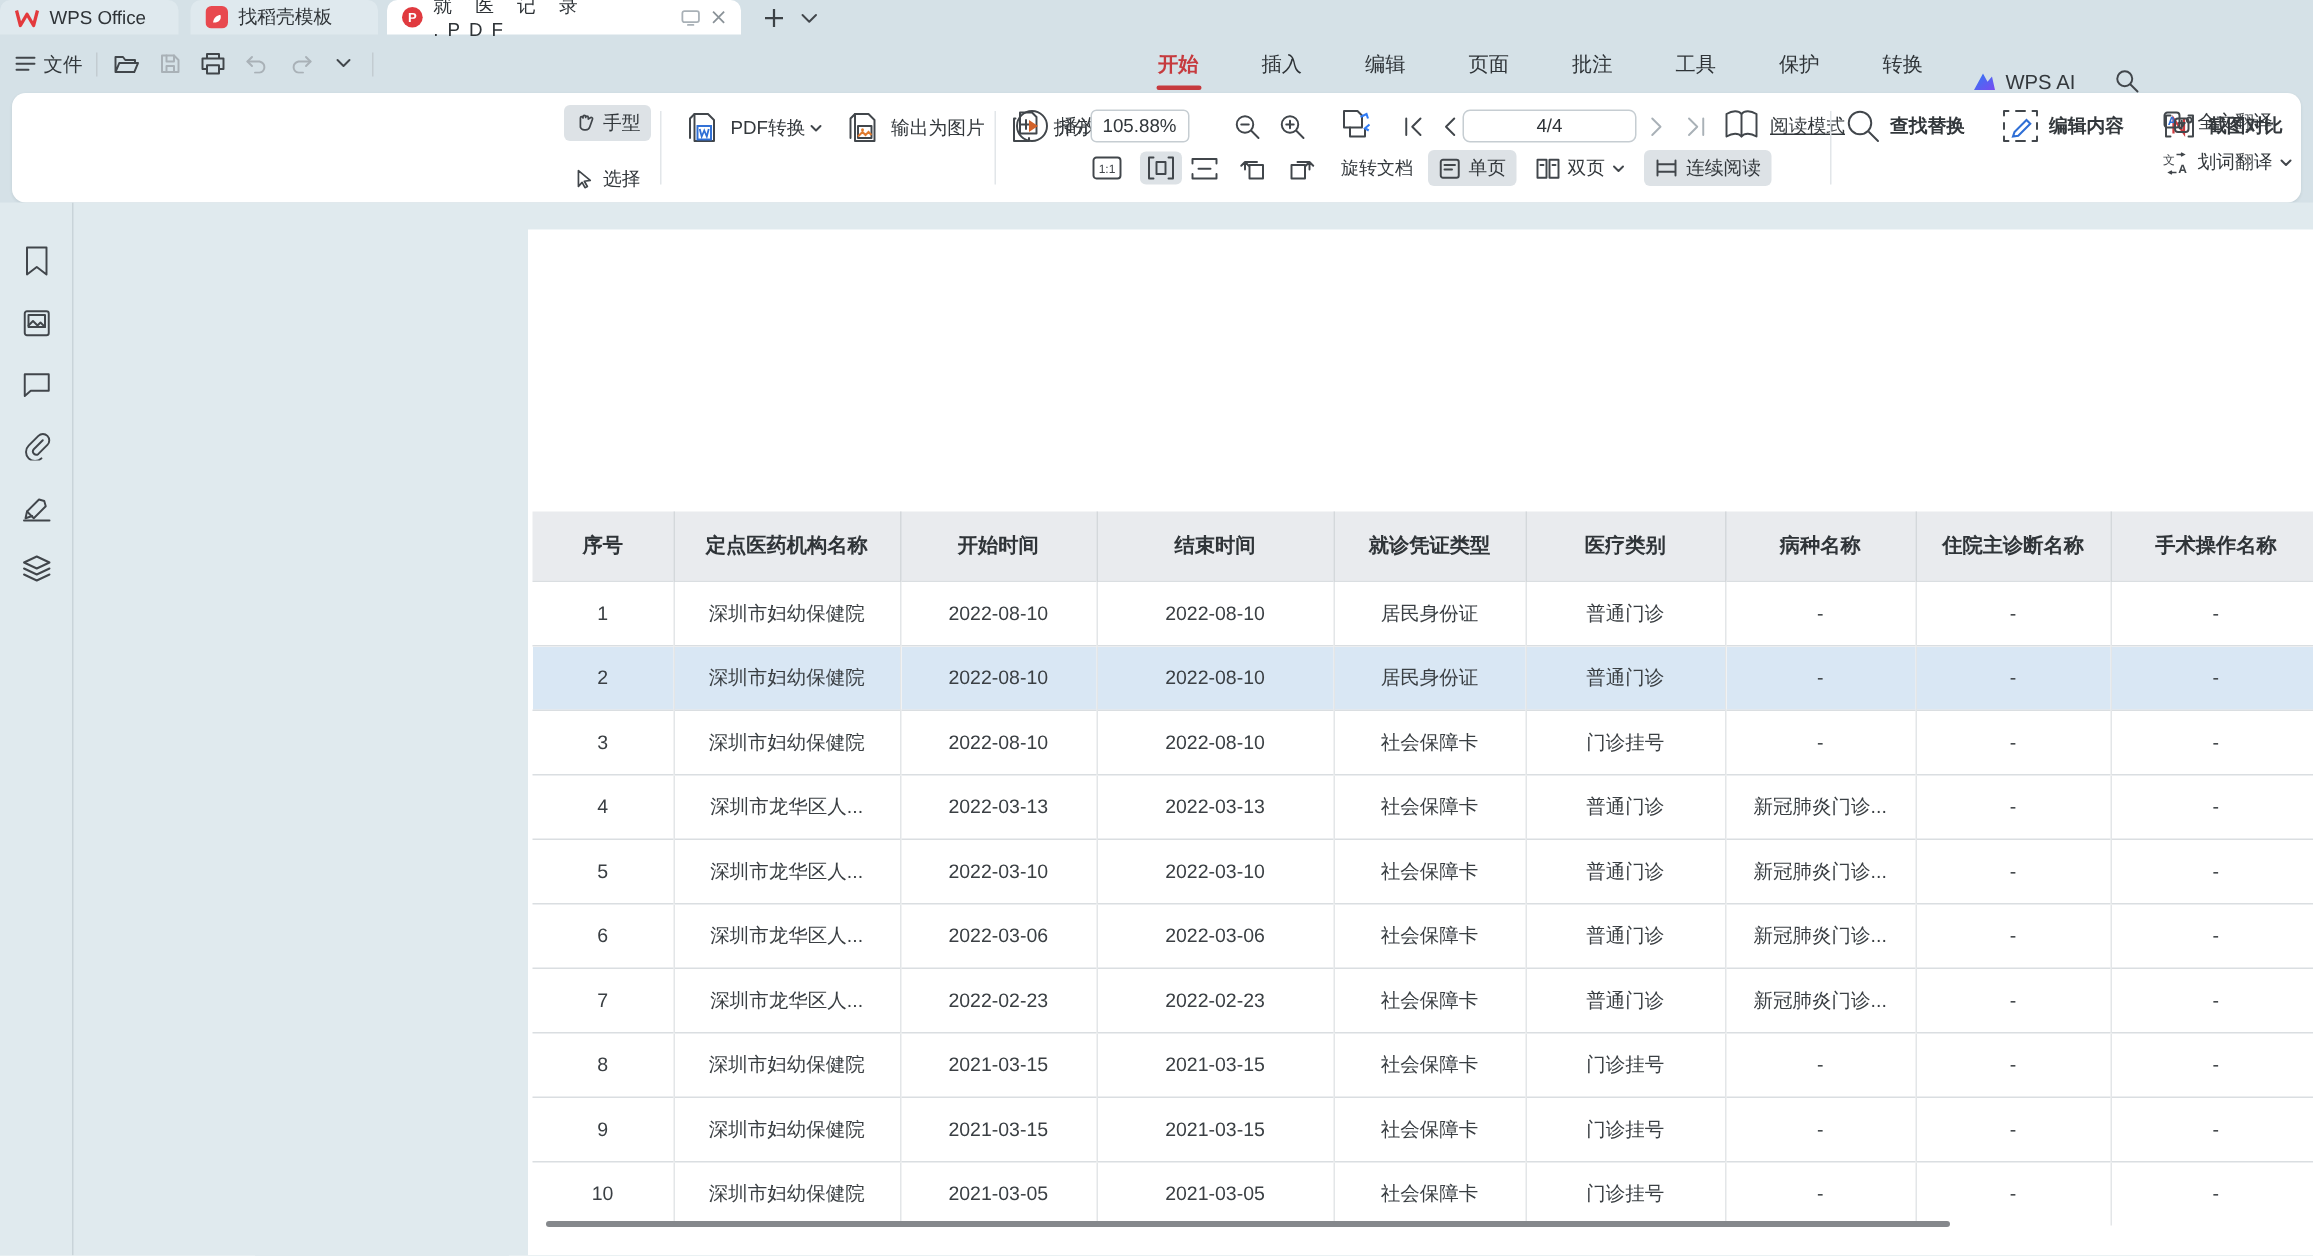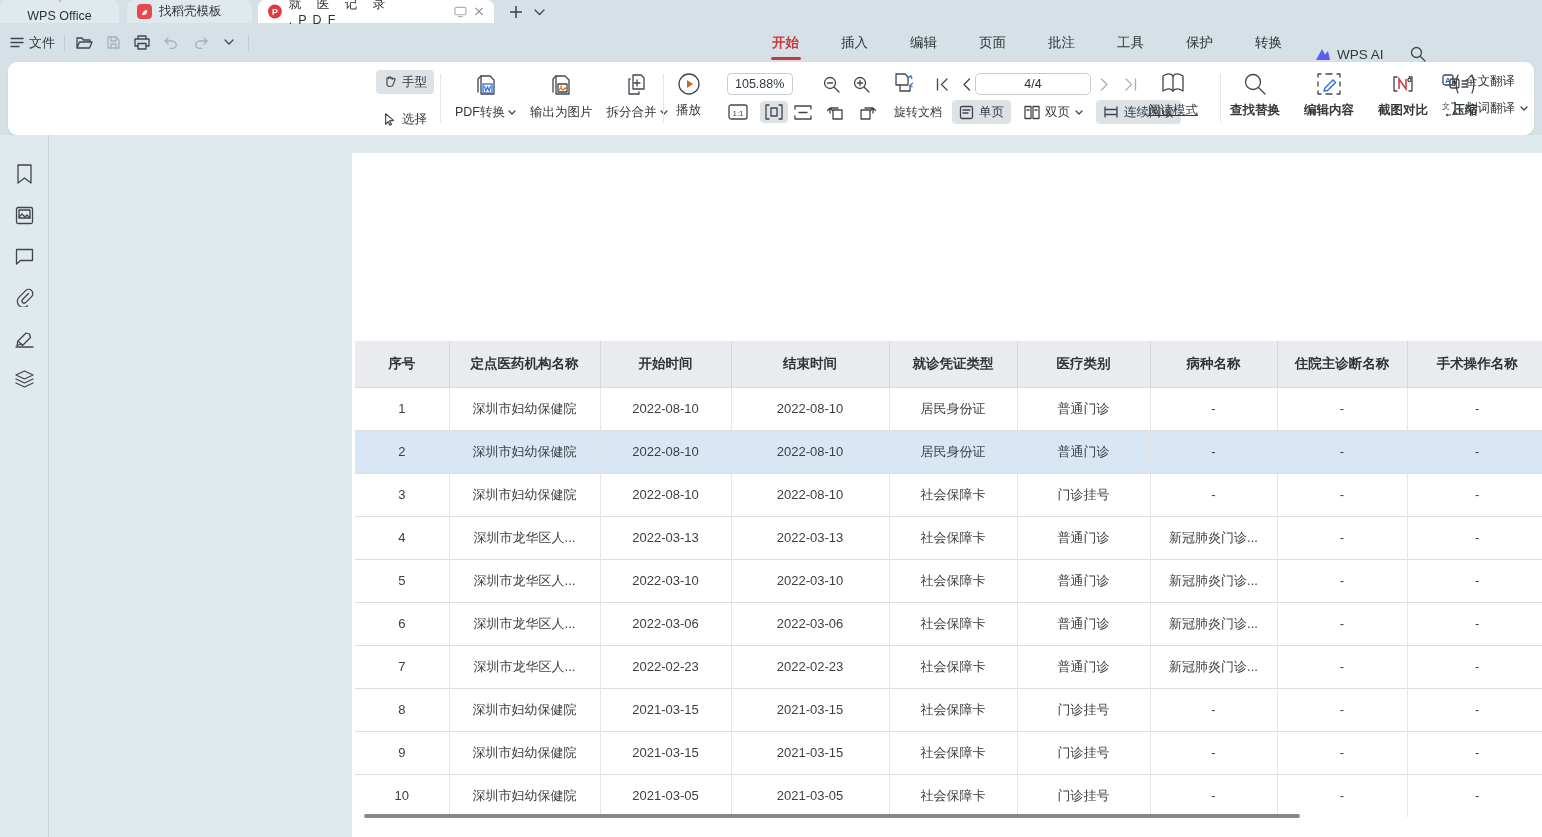--- a/index.html
+++ b/index.html
@@ -30,21 +30,21 @@
   .mi{padding:0 21px;font-size:13.5px;position:relative;height:39px;display:flex;align-items:center;color:#2e3337;cursor:pointer;}
   .mi.active{color:var(--accent);font-weight:700;}
   .mi.active::after{content:"";position:absolute;left:50%;transform:translateX(-50%);bottom:2px;width:30px;height:3px;background:var(--accent);border-radius:2px;}
   .ai-entry{display:flex;align-items:center;gap:6px;padding:0 12px;font-size:13.5px;cursor:pointer;}
   .menusearch{margin-left:14px;cursor:pointer;}
   
   .ribbon{position:absolute;left:8px;top:62px;width:1526px;height:73px;background:var(--panel);border-radius:9px;box-shadow:0 1px 2px rgba(60,80,90,.12);}
   .vdiv{position:absolute;top:12px;width:1px;height:49px;background:#e2e6e9;}
   .chip{display:flex;align-items:center;gap:5px;height:24px;padding:0 7px;border-radius:4px;font-size:12.5px;cursor:pointer;white-space:nowrap;}
   .chip.sel{background:var(--chip);}
-  .bigbtn{display:flex;flex-direction:column;align-items:center;justify-content:flex-start;gap:6px;padding-top:3px;font-size:12.5px;cursor:pointer;white-space:nowrap;}
+  .bigbtn{display:flex;flex-direction:row;align-items:center;justify-content:flex-start;gap:6px;padding-top:3px;font-size:12.5px;cursor:pointer;white-space:nowrap;}
   .bigbtn .lbl{display:flex;align-items:center;gap:3px;}
   .grp-select{position:absolute;left:368px;top:8px;display:flex;flex-direction:column;gap:13px;}
   .grp-convert{position:absolute;left:447px;top:7px;display:flex;gap:14px;}
   .grp-play{position:absolute;left:668px;top:7px;}
   .zoombox{position:absolute;left:719px;top:11px;width:66px;height:22px;border:1px solid #c6cdd2;border-radius:4px;background:#fff;display:flex;align-items:center;justify-content:space-between;padding:0 7px;font-size:12.5px;cursor:pointer;}
   .tbtn{position:absolute;display:flex;align-items:center;justify-content:flex-start;cursor:pointer;border-radius:4px;}
   .pageinput{position:absolute;left:967px;top:11px;width:116px;height:22px;border:1px solid #c6cdd2;border-radius:5px;background:#fff;text-align:center;font-size:12.5px;font-family:inherit;color:#2e3337;}
   .row2{position:absolute;top:38px;height:24px;display:flex;align-items:center;}
   .grp-right{position:absolute;left:1222px;top:7px;display:flex;gap:24px;font-weight:bold;}
   .stack-right{position:absolute;left:1434px;top:9px;display:flex;flex-direction:column;gap:6px;}
@@ -60,21 +60,21 @@
   #med-table th:first-child{border-left:none;}
   #med-table td{height:43px;text-align:center;border-top:1px solid var(--rowline);border-left:1px solid #e3e6e8;font-weight:500;overflow:hidden;white-space:nowrap;}
   #med-table td:first-child{border-left:none;}
   #med-table tr.hl td{background:var(--hl);}
   .hscroll{position:absolute;left:12px;top:661px;width:936px;height:4px;background:var(--scroll);border-radius:2px;}
 </style>
 </head>
 <body>
 
 <div class="tabbar">
-  <div class="tab inactive" style="left:0;width:119px;flex-direction:column;">
+  <div class="tab inactive" style="left:0;width:119px;">
     <svg width="16" height="14" viewBox="0 0 16 14">
         <path d="M1 2l2.6 10L8 4.5 12.4 12 15 2" stroke="#e3393c" stroke-width="2.2" fill="none" stroke-linejoin="round"></path>
       </svg>
     <span>WPS Office</span>
   </div>
   <div class="tab inactive" style="left:127px;width:125px;">
     <svg width="15" height="15" viewBox="0 0 15 15">
         <rect x="0" y="0" width="15" height="15" rx="4" fill="#e8494f"></rect>
         <path d="M5 11c3 .5 6-1.5 5-5-2 0-4.5 1.5-5 5z" fill="#fff"></path>
       </svg>

